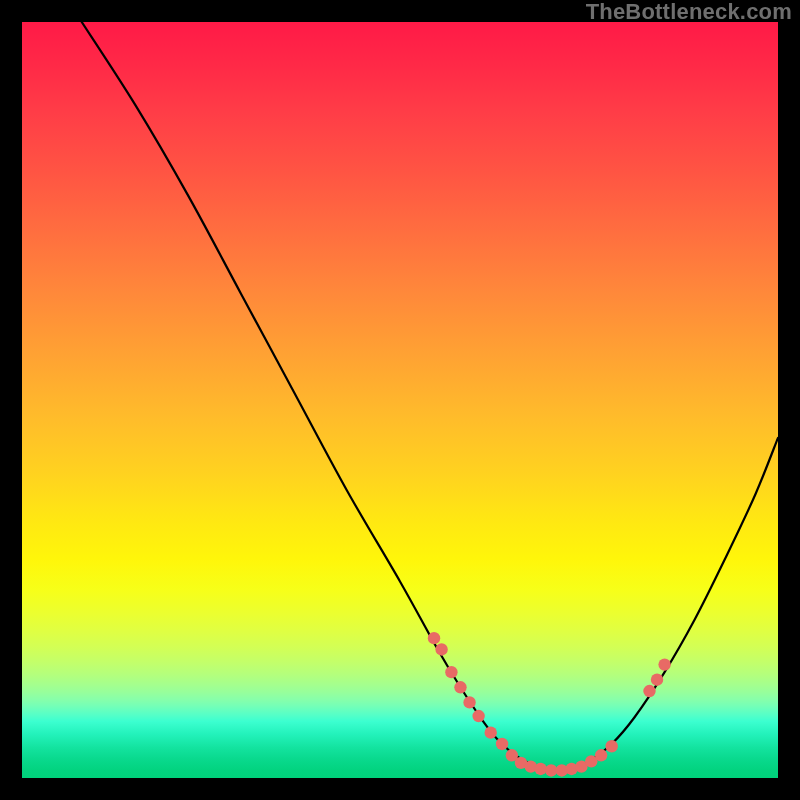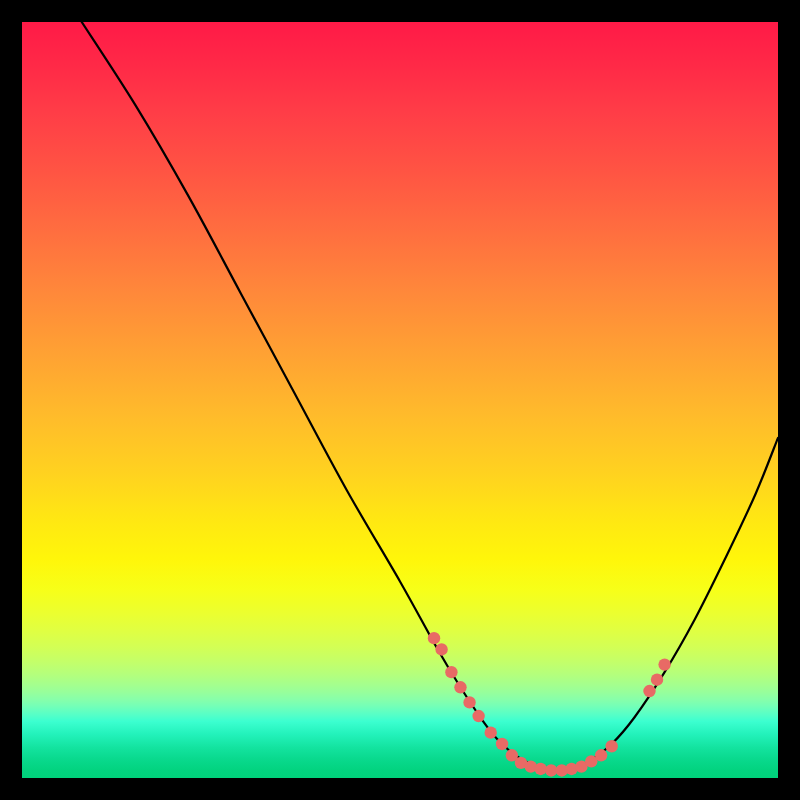--- a/index.html
+++ b/index.html
@@ -81,20 +81,21 @@
     left: 0;
     top: 0;
     width: 756px;
     height: 756px;
   }
 </style>
 </head>
 <body>
 
 <div class="frame">
+  <div class="watermark">TheBottleneck.com</div>
   <div class="plot">
     <div class="gradient"></div>
     <svg class="curve" viewBox="0 0 756 756">
       <path id="curve-path" fill="none" stroke="#000" stroke-width="2.2" stroke-linecap="round" stroke-linejoin="round" d="M 59.72 0.00 C 68.67 13.86, 95.63 54.18, 113.40 83.16 C 131.17 112.14, 148.68 142.38, 166.32 173.88 C 183.96 205.38, 201.60 239.40, 219.24 272.16 C 236.88 304.92, 254.52 337.68, 272.16 370.44 C 289.80 403.20, 307.44 437.22, 325.08 468.72 C 342.72 500.22, 362.88 532.98, 378.00 559.44 C 393.12 585.90, 405.72 609.84, 415.80 627.48 C 425.88 645.12, 430.92 653.31, 438.48 665.28 C 446.04 677.25, 454.86 690.48, 461.16 699.30 C 467.46 708.12, 471.24 712.78, 476.28 718.20 C 481.32 723.62, 486.36 728.03, 491.40 731.81 C 496.44 735.59, 501.48 738.49, 506.52 740.88 C 511.56 743.27, 516.60 744.91, 521.64 746.17 C 526.68 747.43, 531.72 748.44, 536.76 748.44 C 541.80 748.44, 546.84 747.68, 551.88 746.17 C 556.92 744.66, 560.70 743.40, 567.00 739.37 C 573.30 735.34, 582.12 729.29, 589.68 721.98 C 597.24 714.67, 603.54 707.49, 612.36 695.52 C 621.18 683.55, 632.52 666.54, 642.60 650.16 C 652.68 633.78, 662.76 616.14, 672.84 597.24 C 682.92 578.34, 693.00 557.55, 703.08 536.76 C 713.16 515.97, 724.50 492.66, 733.32 472.50 C 742.14 452.34, 752.22 425.25, 756.00 415.80"></path>
       <g id="markers-g">
           <circle cx="412.02" cy="616.14" r="6.2" fill="#e86a65"></circle>
           <circle cx="419.58" cy="627.48" r="6.2" fill="#e86a65"></circle>
           <circle cx="429.41" cy="650.16" r="6.2" fill="#e86a65"></circle>
           <circle cx="438.48" cy="665.28" r="6.2" fill="#e86a65"></circle>
           <circle cx="447.55" cy="680.40" r="6.2" fill="#e86a65"></circle>

